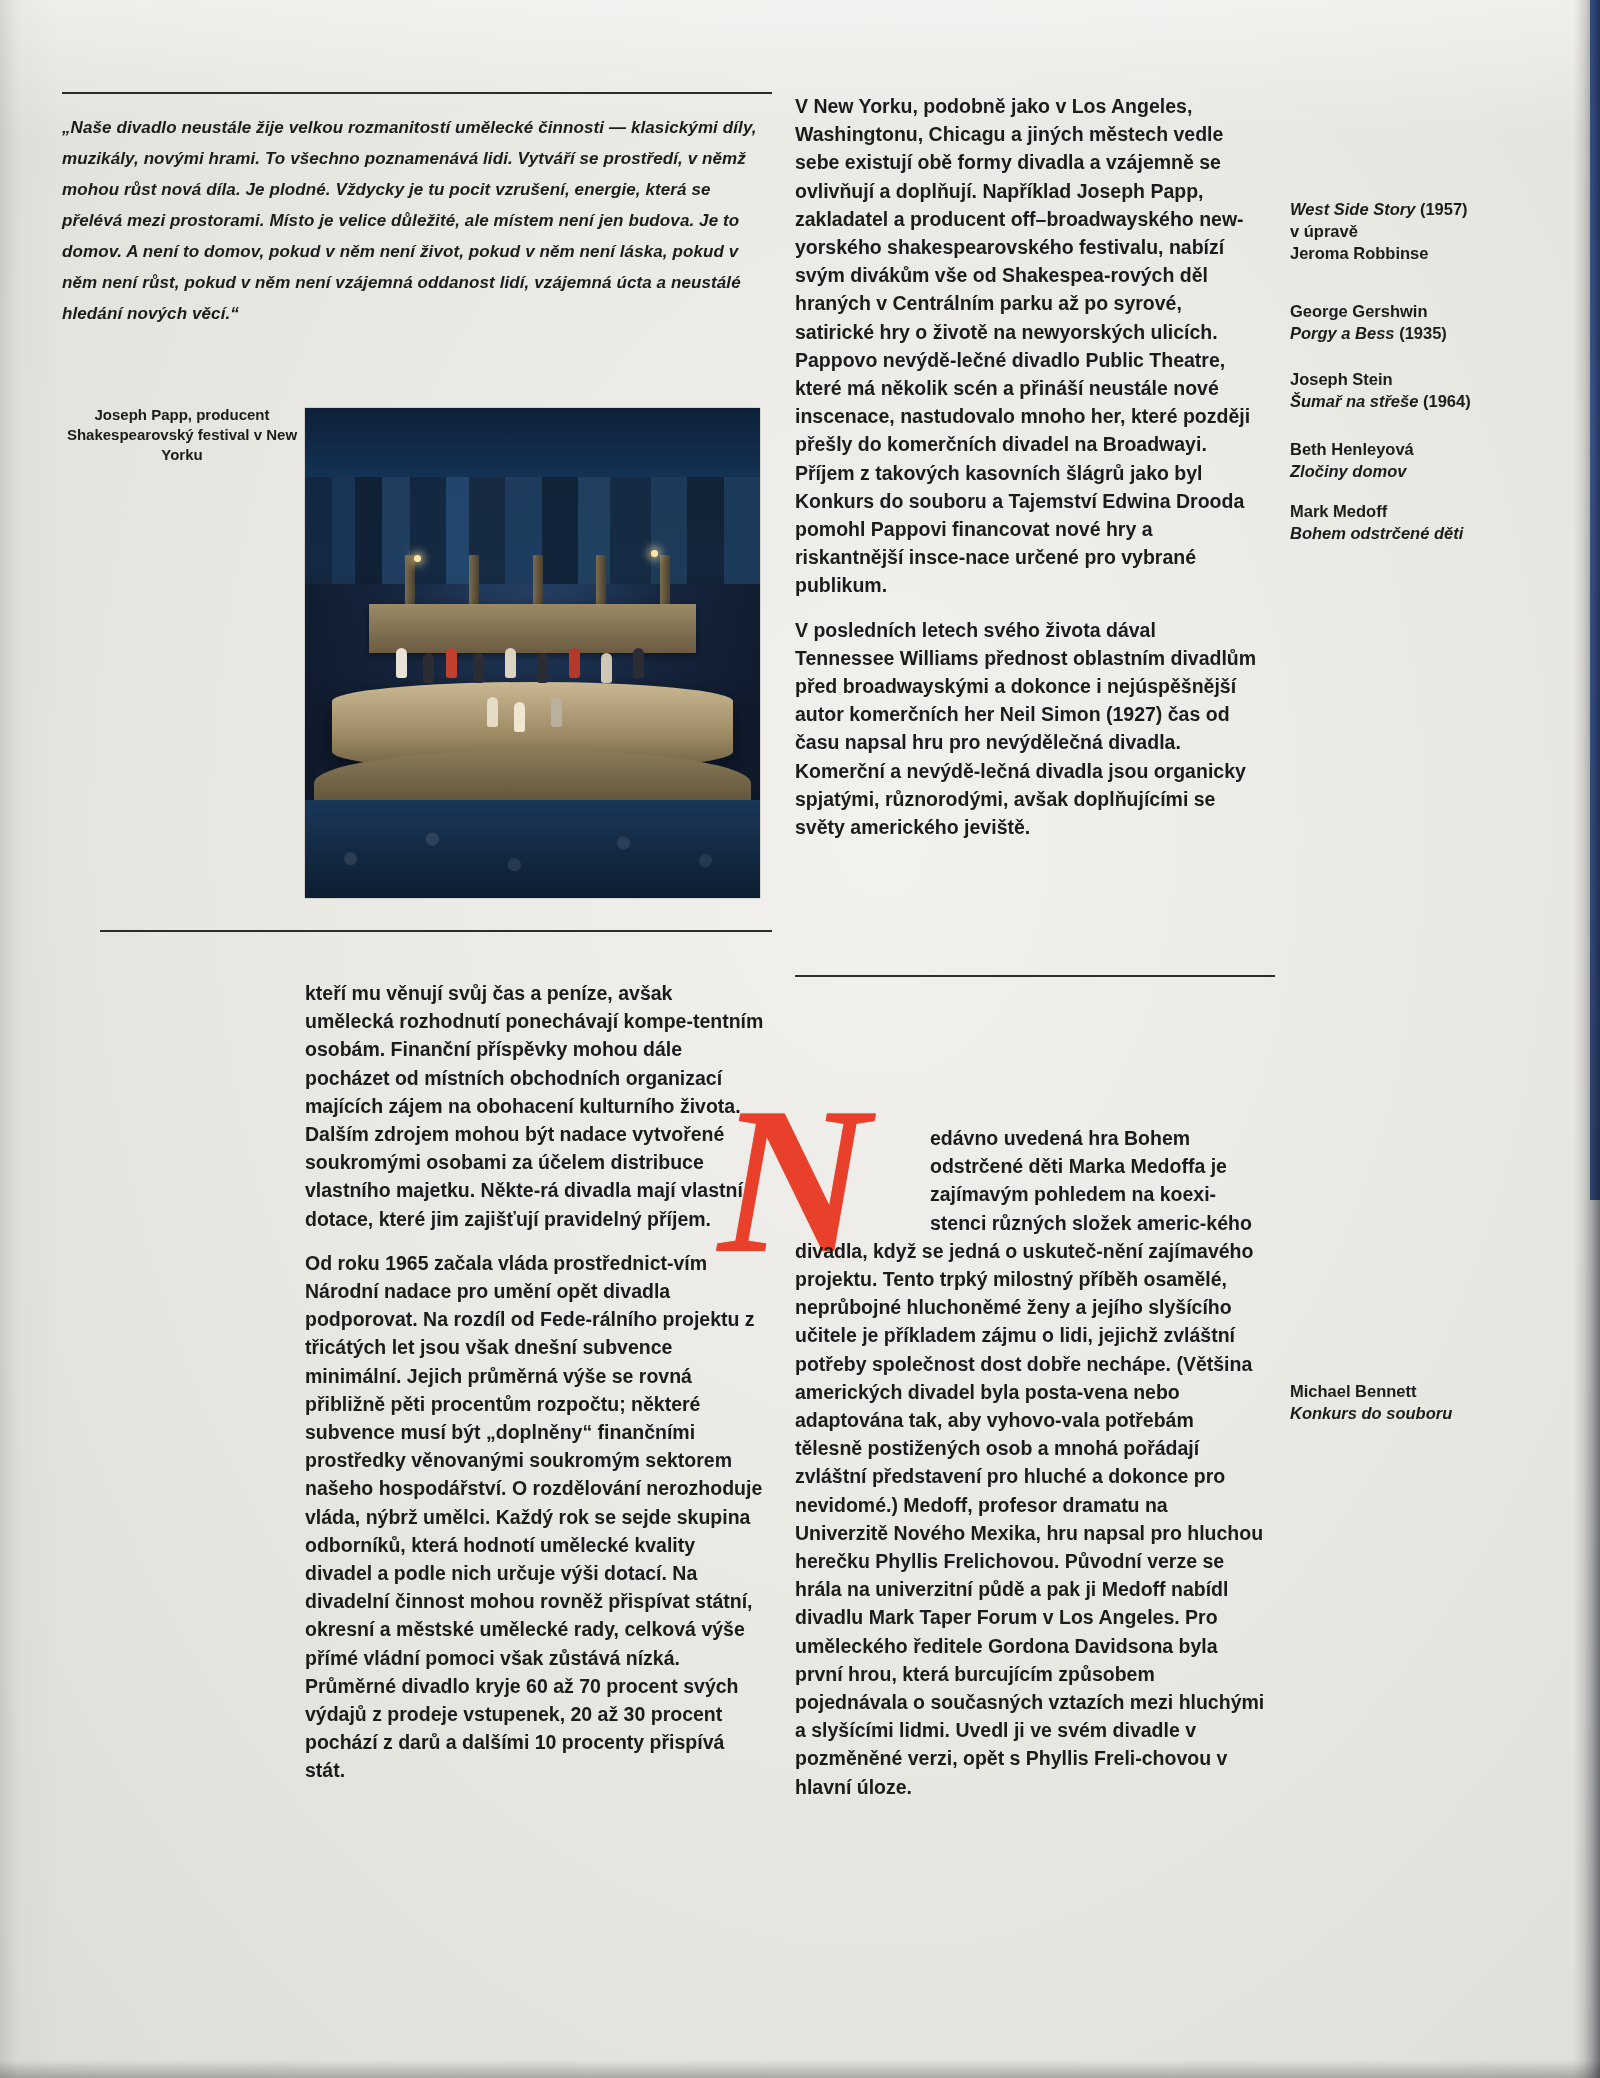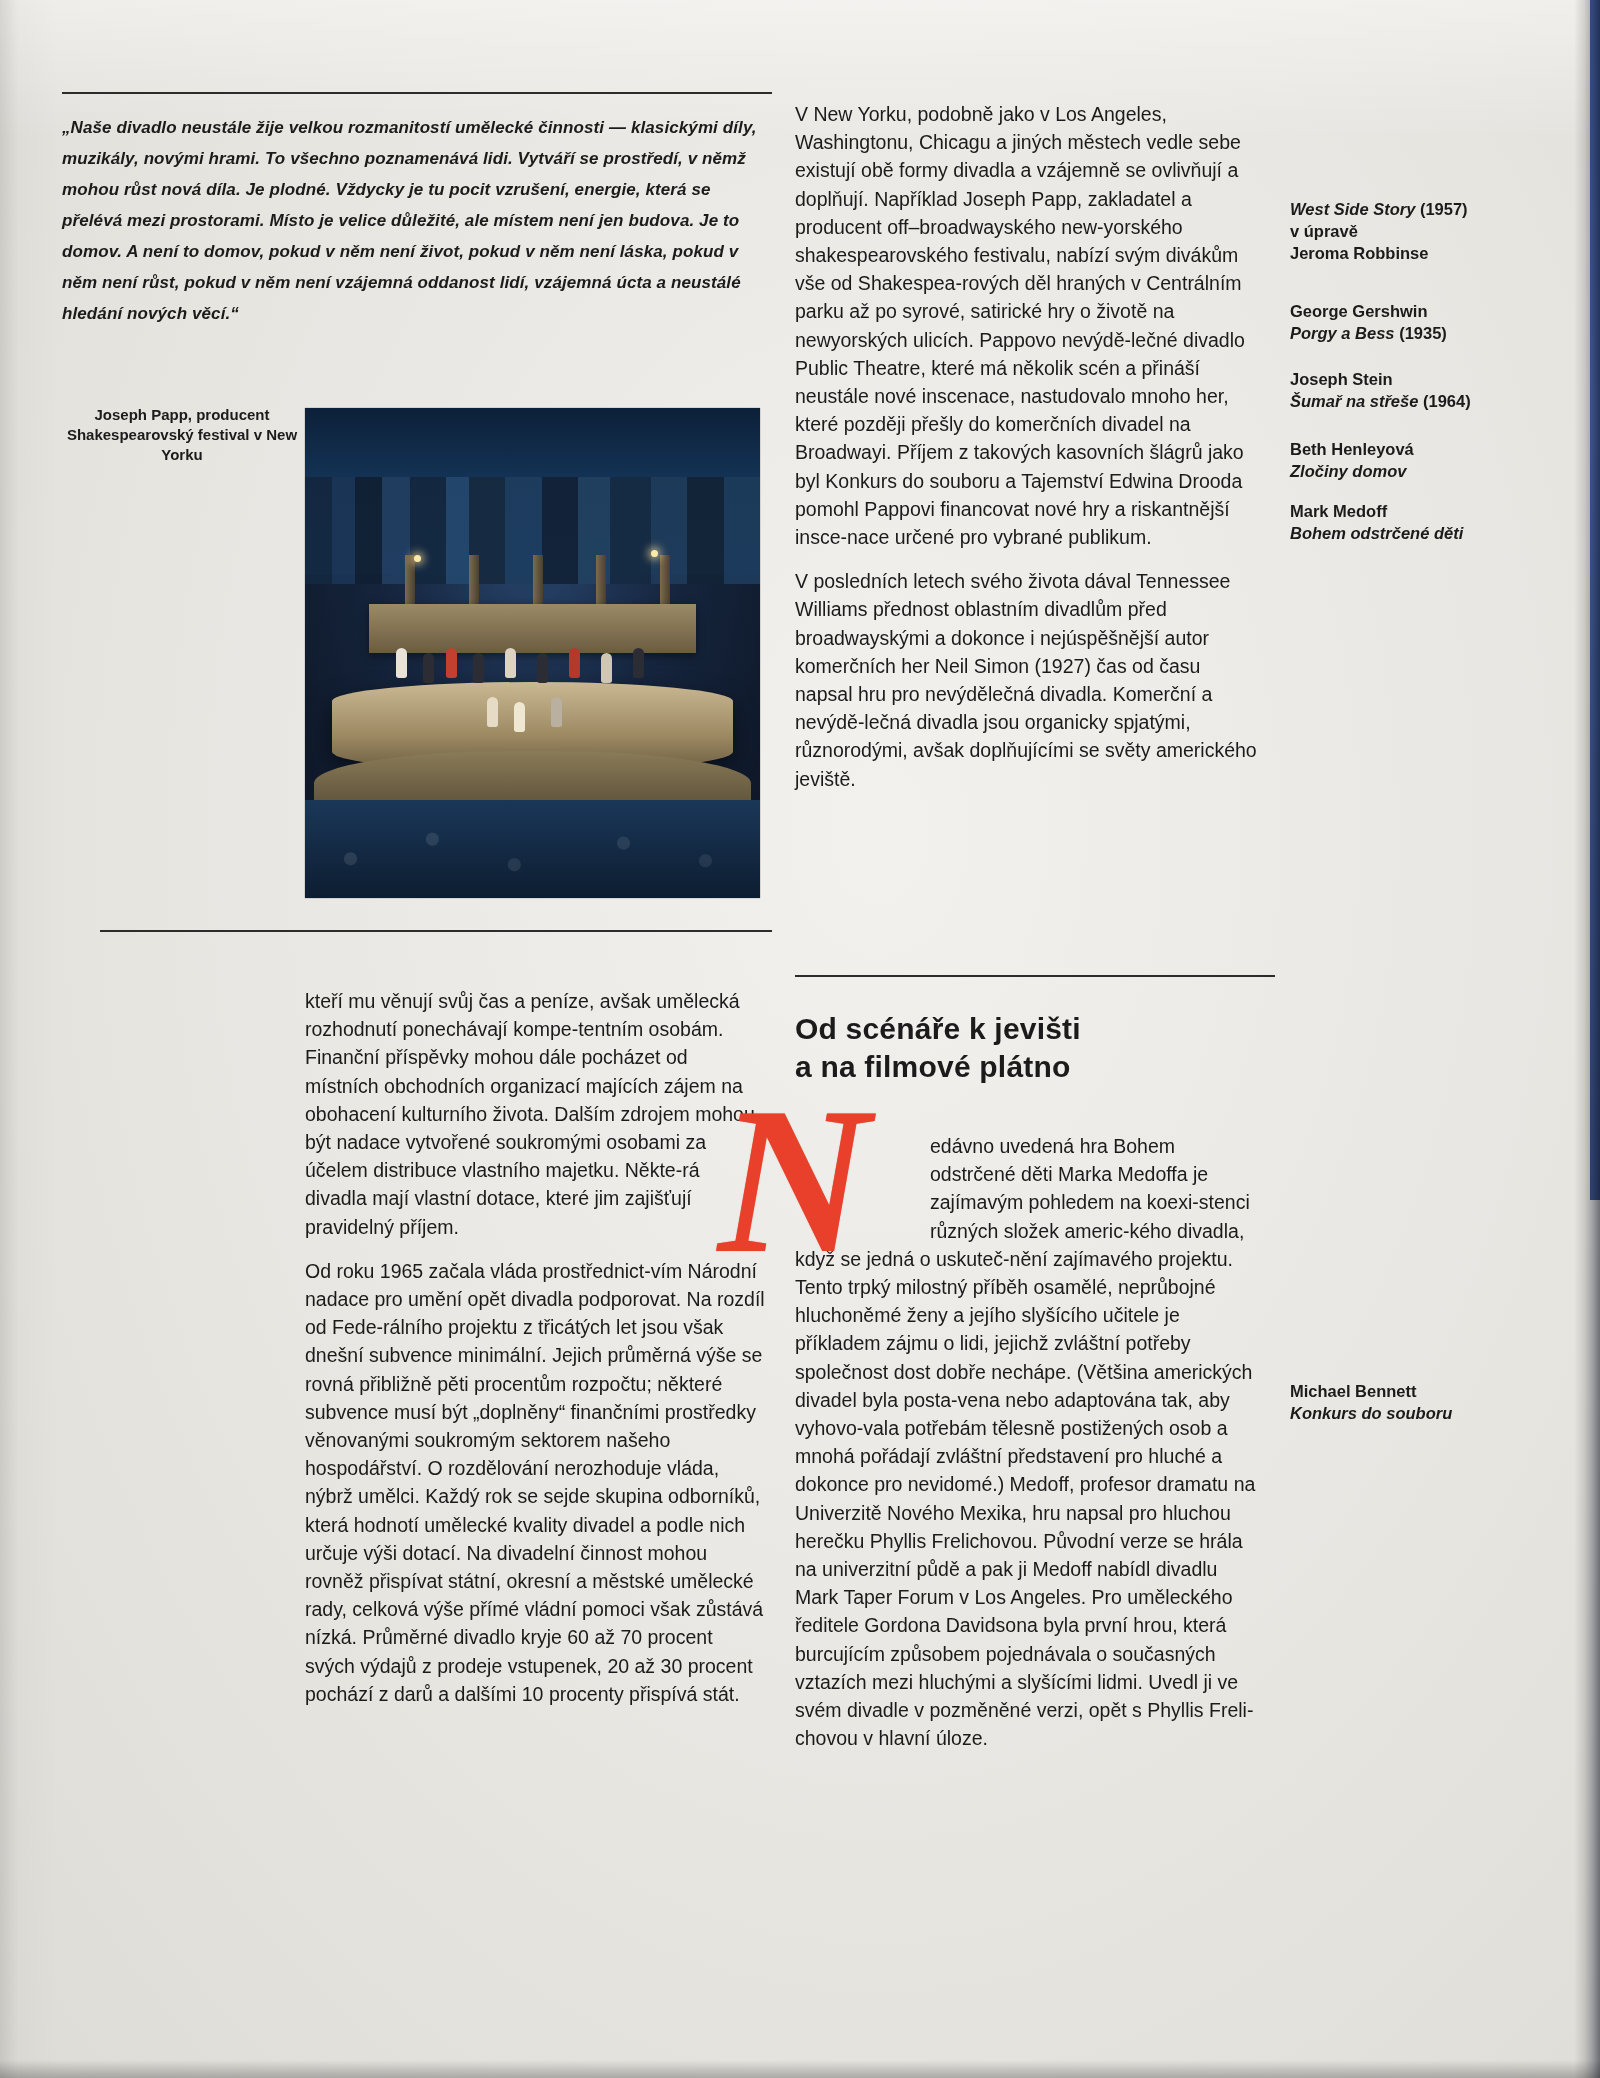--- a/index.html
+++ b/index.html
@@ -179,21 +179,21 @@
     box-shadow: 0 0 8px 3px rgba(255,224,150,0.7);
   }
 
   
   .col-text {
     position: absolute;
     font-size: 19.5px;
     line-height: 28.2px;
     text-align: left;
   }
-  .col-text p { margin: 12px 0 16px 0; }
+  .col-text p { margin: 4px 0 16px 0; font-weight: bold; }
 
   .top-mid {
     left: 795px;
     top: 88px;
     width: 465px;
   }
   .bottom-left {
     left: 305px;
     top: 975px;
     width: 460px;
@@ -335,24 +335,20 @@
     <div class="side-note" style="left:1290px; top:1380px;">
       <span class="plain">Michael Bennett</span><br>
       <span class="ital">Konkurs do souboru</span>
     </div>
 
     <div class="col-text bottom-left">
       <p>kteří mu věnují svůj čas a peníze, avšak umělecká rozhodnutí ponechávají kompe-tentním osobám. Finanční příspěvky mohou dále pocházet od místních obchodních organizací majících zájem na obohacení kulturního života. Dalším zdrojem mohou být nadace vytvořené soukromými osobami za účelem distribuce vlastního majetku. Někte-rá divadla mají vlastní dotace, které jim zajišťují pravidelný příjem.</p>
       <p>Od roku 1965 začala vláda prostřednict-vím Národní nadace pro umění opět divadla podporovat. Na rozdíl od Fede-rálního projektu z třicátých let jsou však dnešní subvence minimální. Jejich průměrná výše se rovná přibližně pěti procentům rozpočtu; některé subvence musí být „doplněny“ finančními prostředky věnovanými soukromým sektorem našeho hospodářství. O rozdělování nerozhoduje vláda, nýbrž umělci. Každý rok se sejde skupina odborníků, která hodnotí umělecké kvality divadel a podle nich určuje výši dotací. Na divadelní činnost mohou rovněž přispívat státní, okresní a městské umělecké rady, celková výše přímé vládní pomoci však zůstává nízká. Průměrné divadlo kryje 60 až 70 procent svých výdajů z prodeje vstupenek, 20 až 30 procent pochází z darů a dalšími 10 procenty přispívá stát.</p>
     </div>
 
-    <div class="section-head">
-      <div>Od scénáře k jevišti</div>
-      <div>a na filmové plátno</div>
-    </div>
 
     <div class="dropcap">N</div>
 
     <div class="col-text bottom-mid">
       <div class="wrap-shape"></div>
       <p>edávno uvedená hra Bohem odstrčené děti Marka Medoffa je zajímavým pohledem na koexi-stenci různých složek americ-kého divadla, když se jedná o uskuteč-nění zajímavého projektu. Tento trpký milostný příběh osamělé, neprůbojné hluchoněmé ženy a jejího slyšícího učitele je příkladem zájmu o lidi, jejichž zvláštní potřeby společnost dost dobře nechápe. (Většina amerických divadel byla posta-vena nebo adaptována tak, aby vyhovo-vala potřebám tělesně postižených osob a mnohá pořádají zvláštní představení pro hluché a dokonce pro nevidomé.) Medoff, profesor dramatu na Univerzitě Nového Mexika, hru napsal pro hluchou herečku Phyllis Frelichovou. Původní verze se hrála na univerzitní půdě a pak ji Medoff nabídl divadlu Mark Taper Forum v Los Angeles. Pro uměleckého ředitele Gordona Davidsona byla první hrou, která burcujícím způsobem pojednávala o současných vztazích mezi hluchými a slyšícími lidmi. Uvedl ji ve svém divadle v pozměněné verzi, opět s Phyllis Freli-chovou v hlavní úloze.</p>
     </div>
 
   </div>
   <div class="edge-right-blue"></div>

